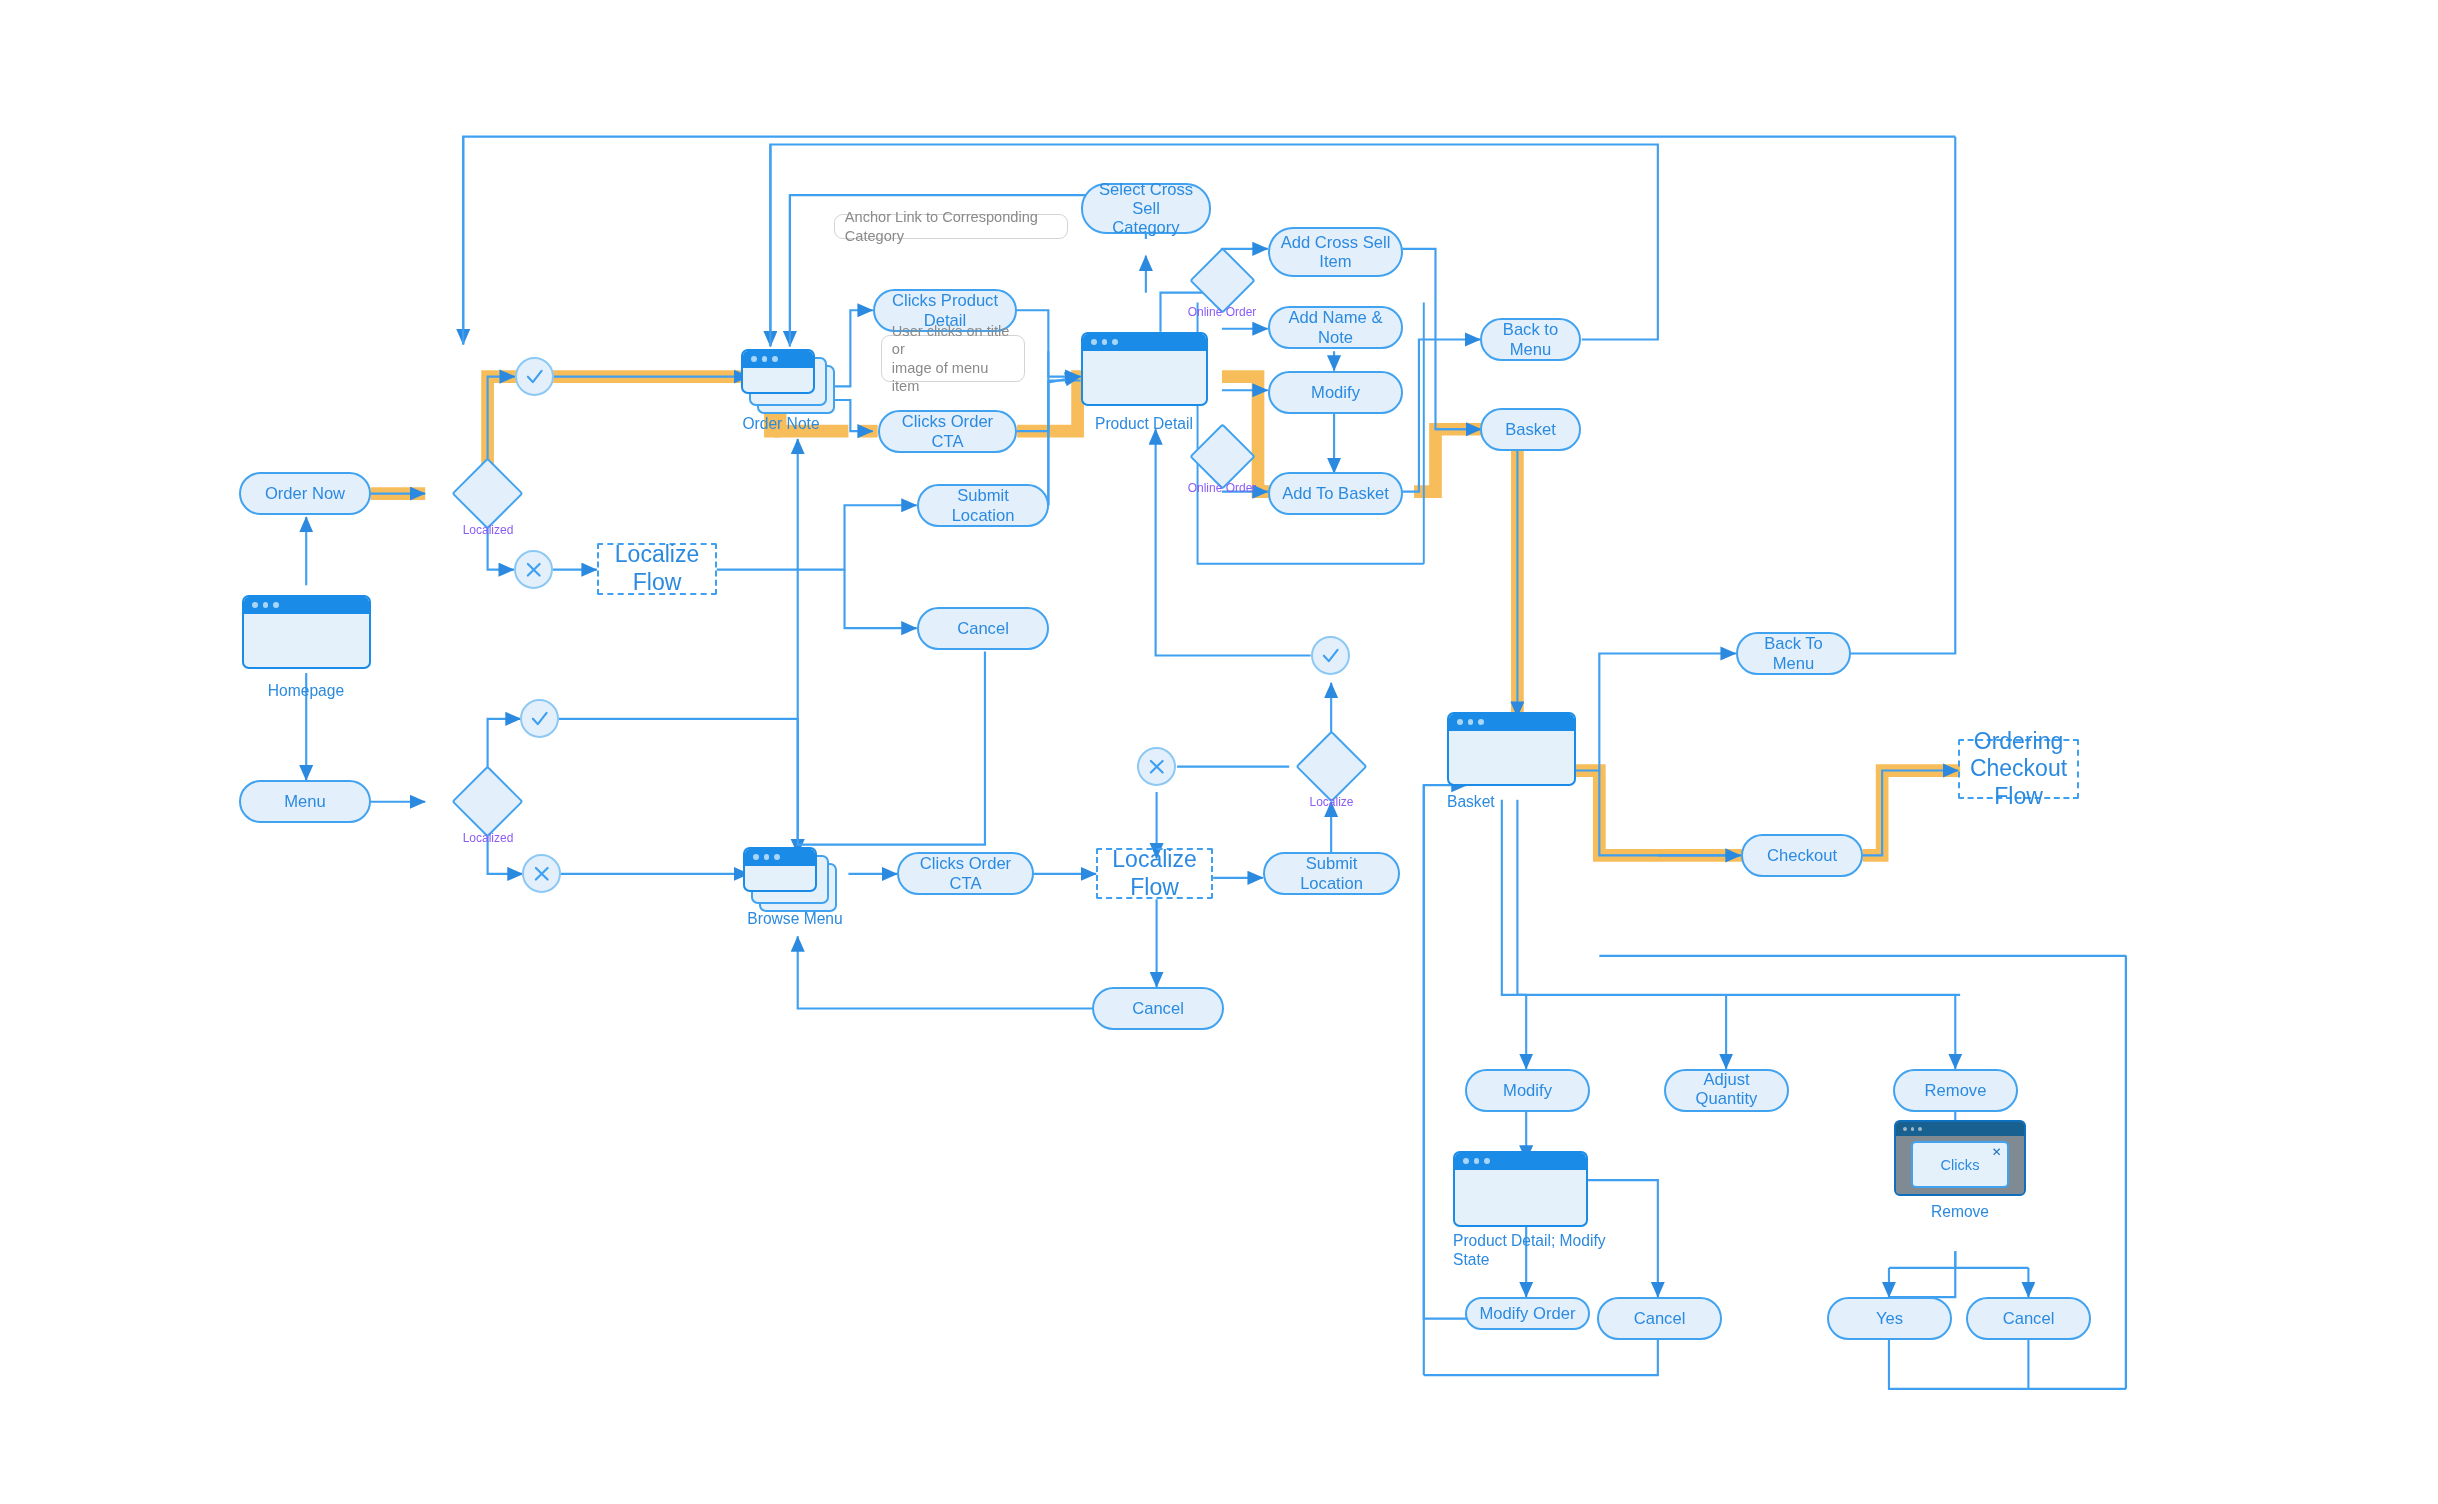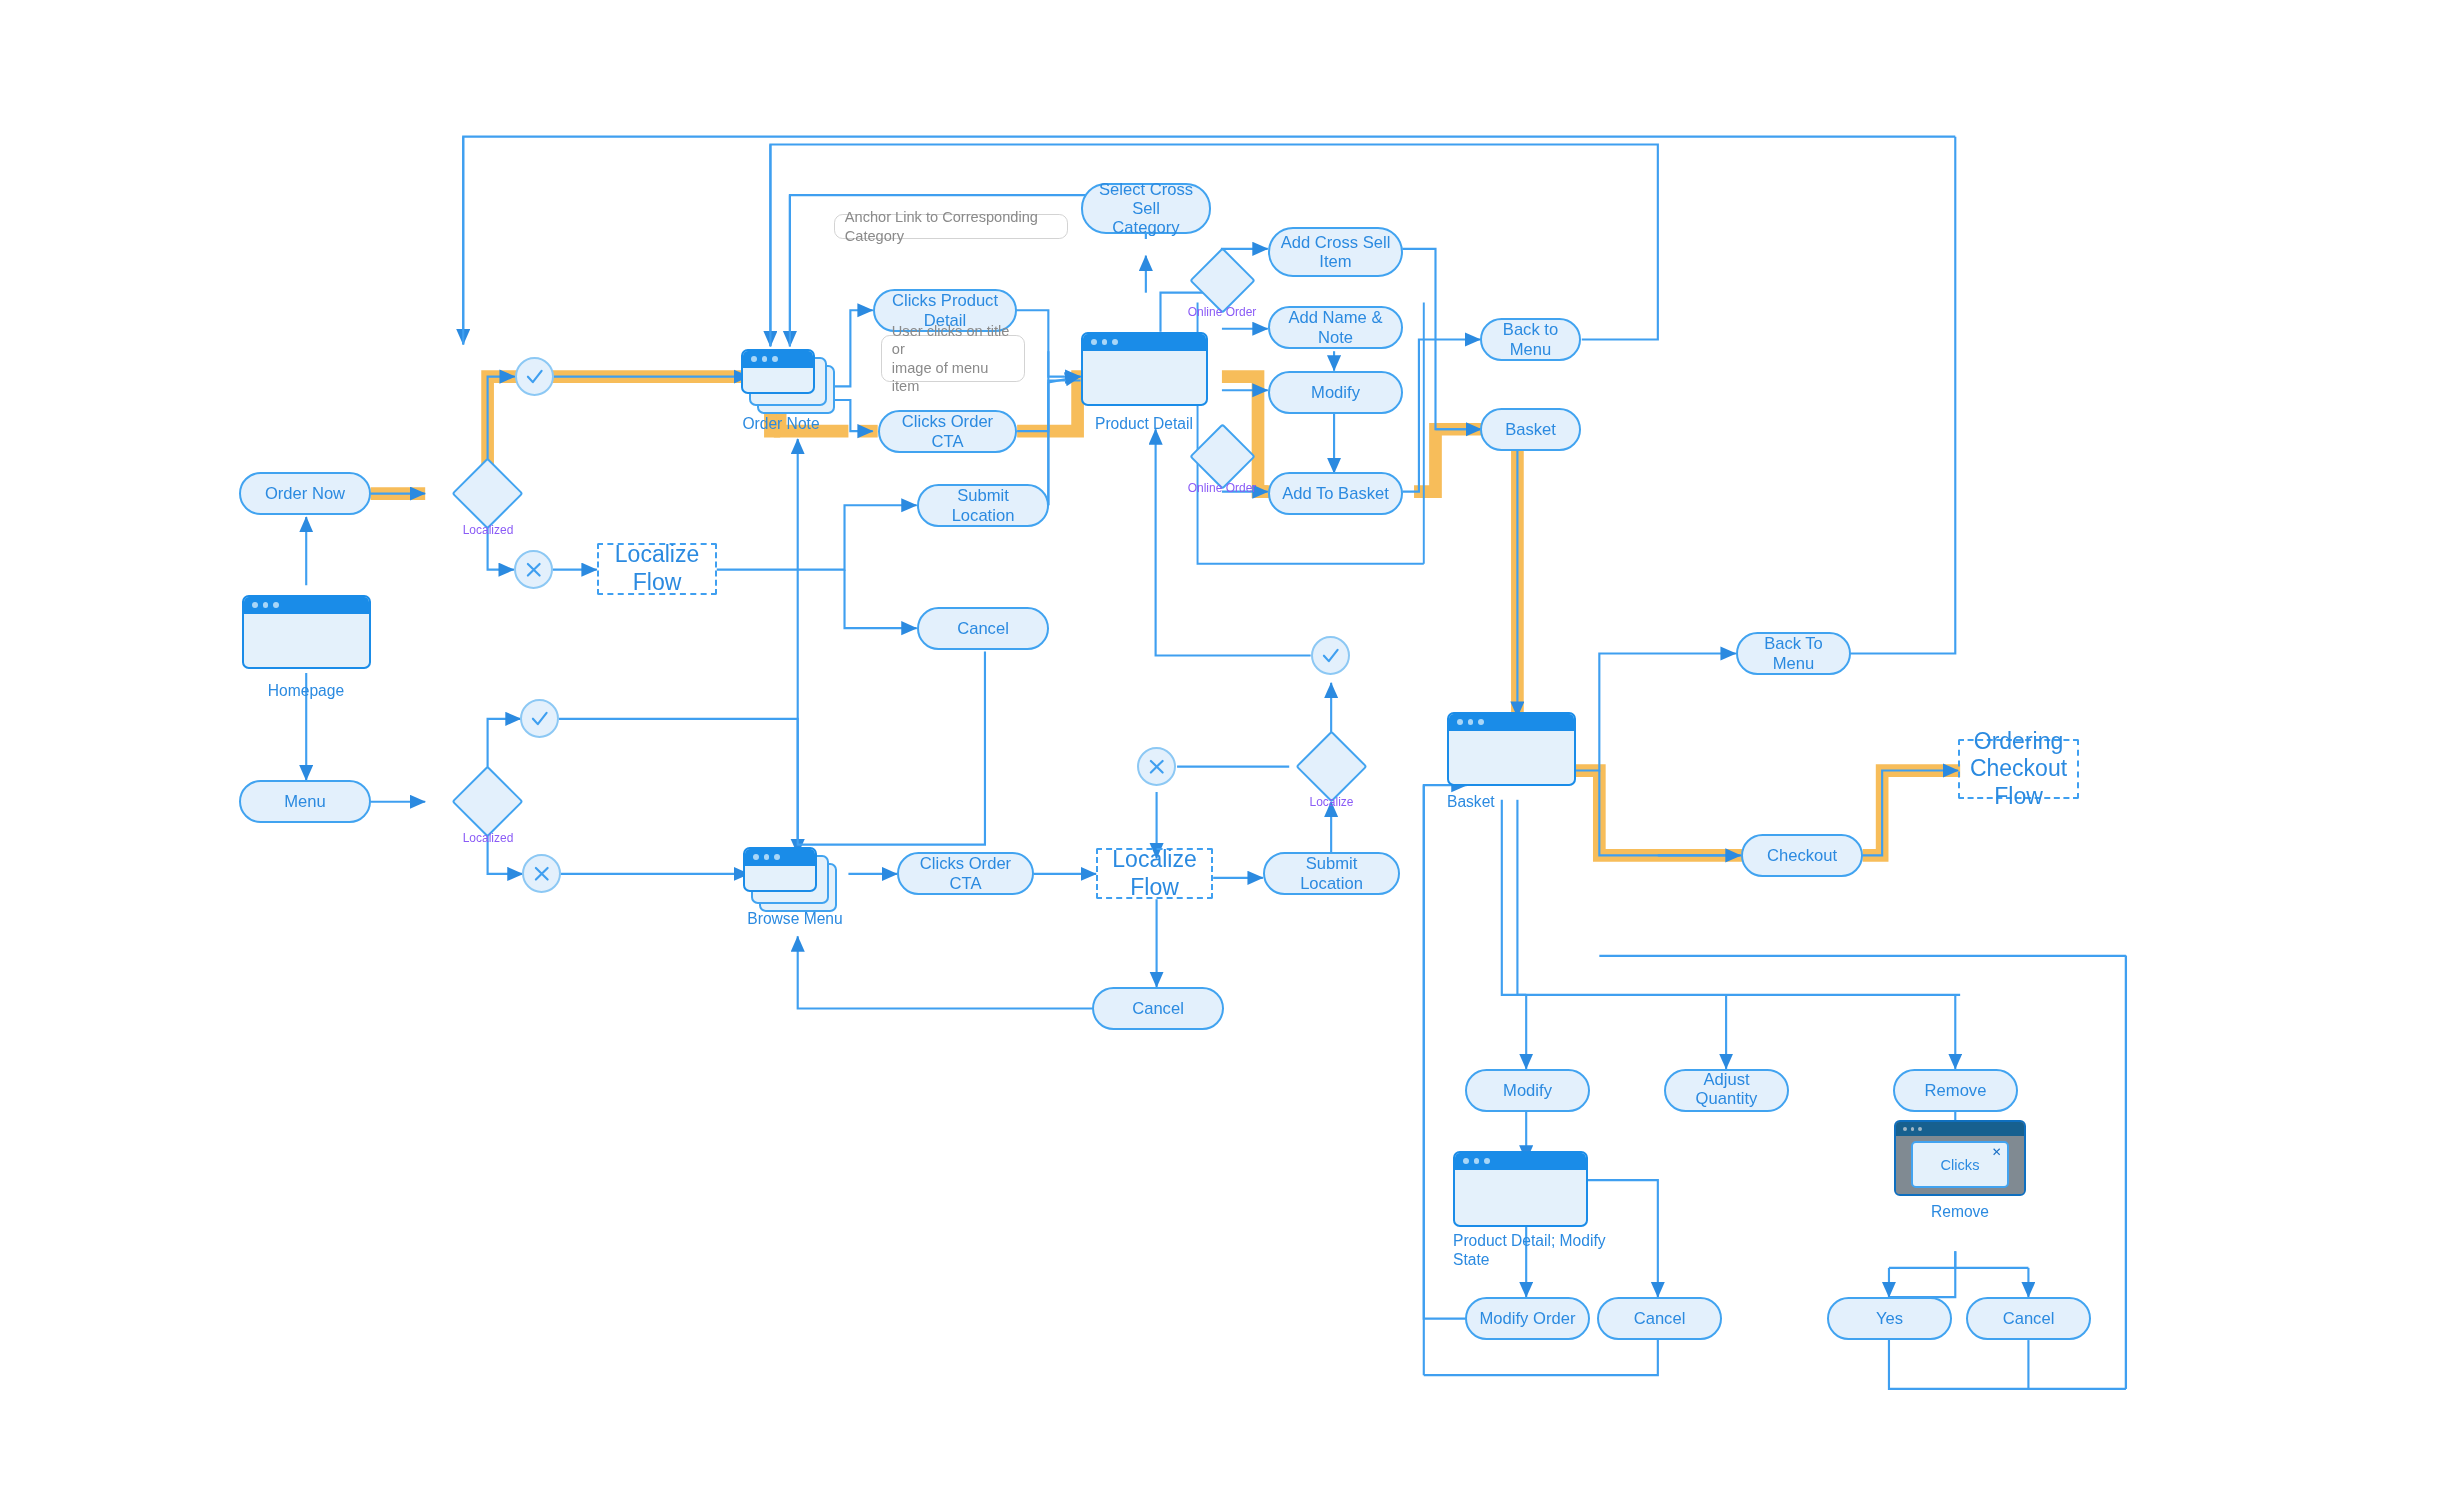--- a/index.html
+++ b/index.html
@@ -504,21 +504,21 @@
   </div>
 
   <div class="node pill" style="left:1664px;top:1069px;width:125px;height:43px;align-items:flex-end;">
     <span>Adjust Quantity</span>
   </div>
 
   <div class="node pill" style="left:1893px;top:1069px;width:125px;height:43px;">
     <span>Remove</span>
   </div>
 
-  <div class="node pill" style="left:1465px;top:1297px;width:125px;height:43px;">
+  <div class="node pill" style="left:1465px;top:1297px;width:125px;height:33px;">
     <span>Modify Order</span>
   </div>
 
   <div class="node pill" style="left:1597px;top:1297px;width:125px;height:43px;">
     <span>Cancel</span>
   </div>
 
   <div class="node pill" style="left:1827px;top:1297px;width:125px;height:43px;">
     <span>Yes</span>
   </div>

